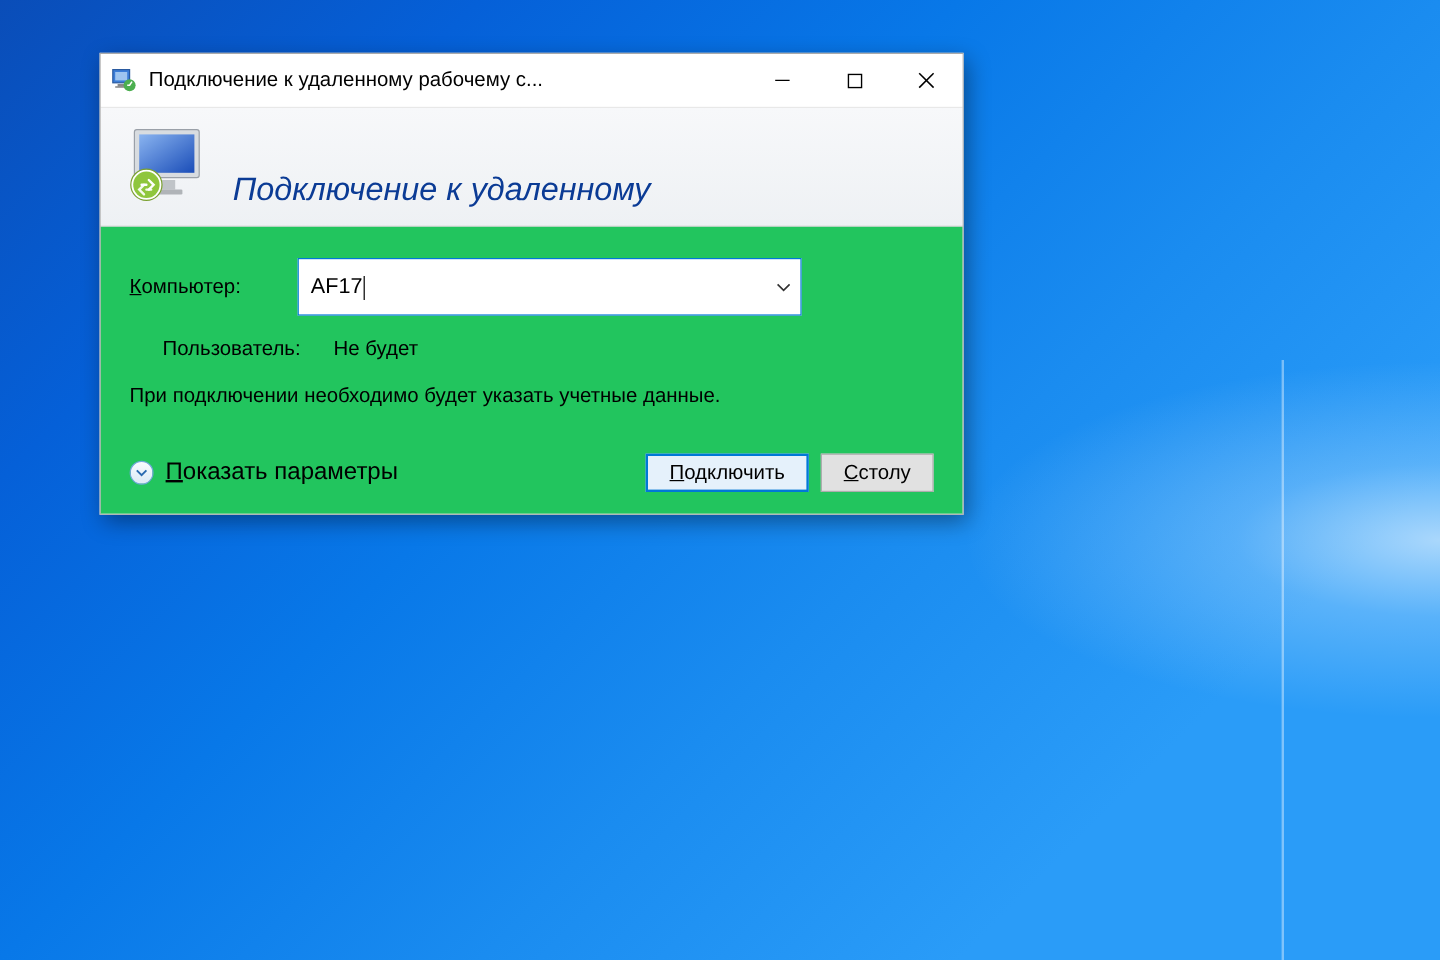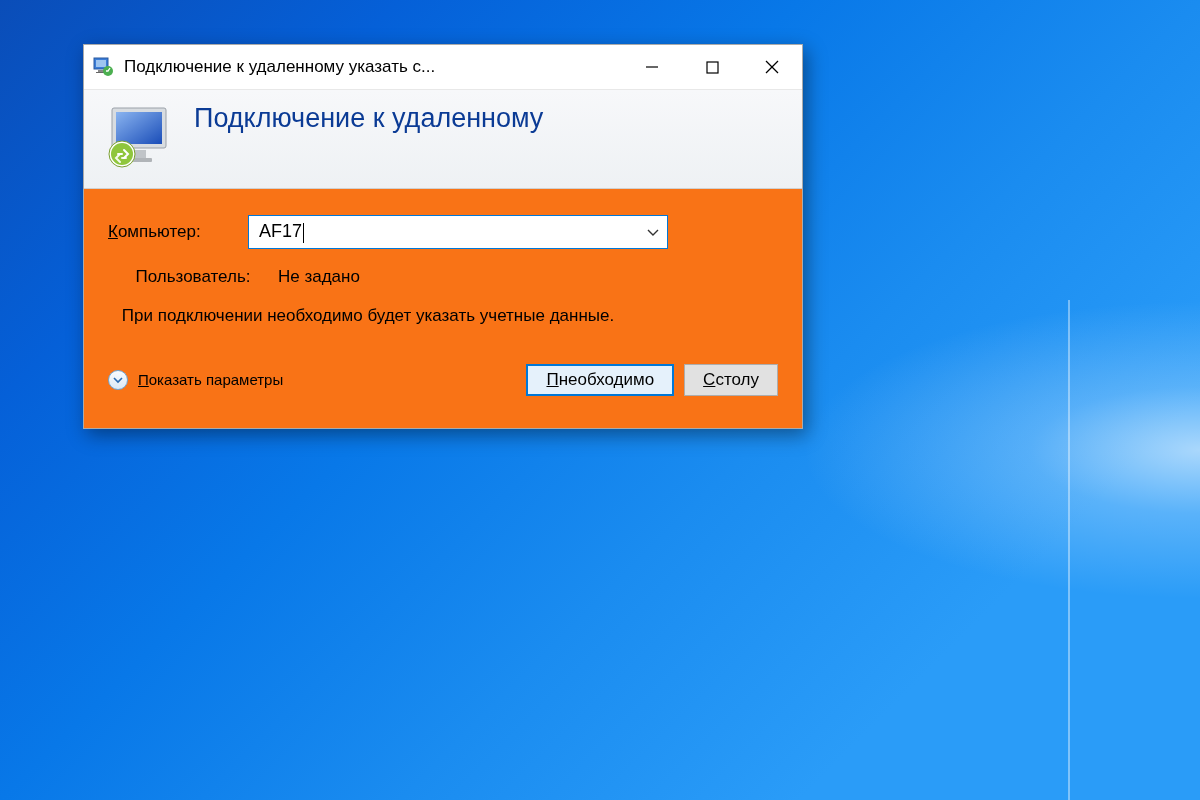--- a/index.html
+++ b/index.html
@@ -69,49 +69,50 @@
   font-size: 18px;
   color: #000;
 }
 .win-btn.minimize { font-weight: 300; }
 .header-banner {
   background: linear-gradient(#f7f8fa, #eef1f4);
   border-top: 1px solid #e8e8e8;
   border-bottom: 1px solid #d0d0d0;
   padding: 14px 20px 16px 20px;
   display: flex;
-  align-items: flex-start;
+  align-items: flex-end;
   gap: 18px;
+  font-style: italic;
 }
 .banner-icon { width: 72px; height: 68px; position: relative; }
 .banner-text { color: #0b3b95; line-height: 1.05; }
 .banner-line1 { font-size: 27px; font-weight: 400; }
 .banner-line2 { font-size: 32px; font-weight: 700; }
 .content {
-  background: #f97316;
-  padding: 26px 24px 32px 24px;
+  background: #22c55e;
+  padding: 26px 24px 18px 24px;
 }
 .row {
   display: flex;
   align-items: center;
   margin-bottom: 18px;
 }
 .label {
   font-size: 17px;
   color: #000;
   width: 140px;
 }
 .underline-first::first-letter { text-decoration: underline; }
 .combo {
   flex: 0 0 420px;
   display: flex;
   align-items: center;
   border: 1px solid #0078d7;
   background: #fff;
-  height: 34px;
+  height: 48px;
   padding: 0 8px 0 10px;
   font-size: 18px;
 }
 .combo-text { flex: 1; position: relative; }
 .cursor-caret {
   display: inline-block;
   width: 1px;
   height: 20px;
   background: #000;
   vertical-align: middle;
@@ -120,40 +121,39 @@
 .combo-chevron { font-size: 13px; color: #333; }
 .user-label { width: 170px; text-align: center; }
 .user-value { font-size: 17px; color: #000; }
 .hint {
   font-size: 17px;
   color: #000;
   line-height: 1.35;
   margin-top: 6px;
   margin-bottom: 36px;
   max-width: 520px;
-  text-align: center;
 }
 .footer {
   display: flex;
   align-items: center;
   gap: 10px;
 }
 .expand-icon {
   width: 20px;
   height: 20px;
   border: 1px solid #6fa8d8;
   border-radius: 50%;
   background: linear-gradient(#f8fbfe, #dceaf6);
   display: flex;
   align-items: center;
   justify-content: center;
 }
 .expand-icon svg { width: 10px; height: 10px; }
 .show-params {
-  font-size: 15px;
+  font-size: 20px;
   color: #000;
 }
 .show-params .u { text-decoration: underline; }
 .footer-spacer { flex: 1; }
 .btn {
   height: 32px;
   padding: 0 18px;
   font-size: 17px;
   background: #e1e1e1;
   border: 1px solid #adadad;
@@ -179,21 +179,21 @@
     <div class="titlebar-icon">
       <svg viewBox="0 0 22 22">
         <rect x="2" y="2" width="14" height="11" fill="#3b7dd8" stroke="#2a5aa0"></rect>
         <rect x="4" y="4" width="10" height="7" fill="#9ec5f0"></rect>
         <rect x="6" y="14" width="6" height="2" fill="#888"></rect>
         <rect x="4" y="16" width="10" height="1" fill="#666"></rect>
         <circle cx="16" cy="15" r="5" fill="#4caf50"></circle>
         <path d="M14 15 l2 0 l2 -3" stroke="#fff" stroke-width="1.3" fill="none"></path>
       </svg>
     </div>
-    <div class="titlebar-text">Подключение к удаленному указать с...</div>
+    <div class="titlebar-text">Подключение к удаленному рабочему с...</div>
     <div class="win-controls">
       <div class="win-btn minimize">
         <svg width="14" height="14" viewBox="0 0 14 14">
             <line x1="1" y1="7" x2="13" y2="7" stroke="#000" stroke-width="1.2"></line>
           </svg>
       </div>
       <div class="win-btn">
         <svg width="13" height="13" viewBox="0 0 13 13">
             <rect x="1" y="1" width="11" height="11" fill="none" stroke="#000" stroke-width="1.2"></rect>
           </svg>
@@ -240,36 +240,36 @@
         <span class="combo-chevron">
           <svg width="12" height="8" viewBox="0 0 12 8">
               <path d="M1 1 L6 6 L11 1" stroke="#333" stroke-width="1.4" fill="none"></path>
             </svg>
         </span>
       </div>
     </div>
 
     <div class="row">
       <div class="label user-label">Пользователь:</div>
-      <div class="user-value">Не задано</div>
+      <div class="user-value">Не будет</div>
     </div>
 
     <div class="hint">При подключении необходимо будет указать учетные данные.</div>
 
     <div class="footer">
       <div class="expand-icon">
         <svg viewBox="0 0 10 10">
             <path d="M1 3 L5 7 L9 3" stroke="#2a6ab0" stroke-width="1.6" fill="none"></path>
           </svg>
       </div>
       <div class="show-params"><span class="u">П</span><span>оказать параметры</span></div>
       <div class="footer-spacer"></div>
       <div class="btn primary">
           <span class="u">П</span>
-          <span>необходимо</span>
+          <span>одключить</span>
         </div>
       <div class="btn">
           <span class="u">С</span>
           <span>столу</span>
         </div>
     </div>
 
   </div>
 </div>
 

